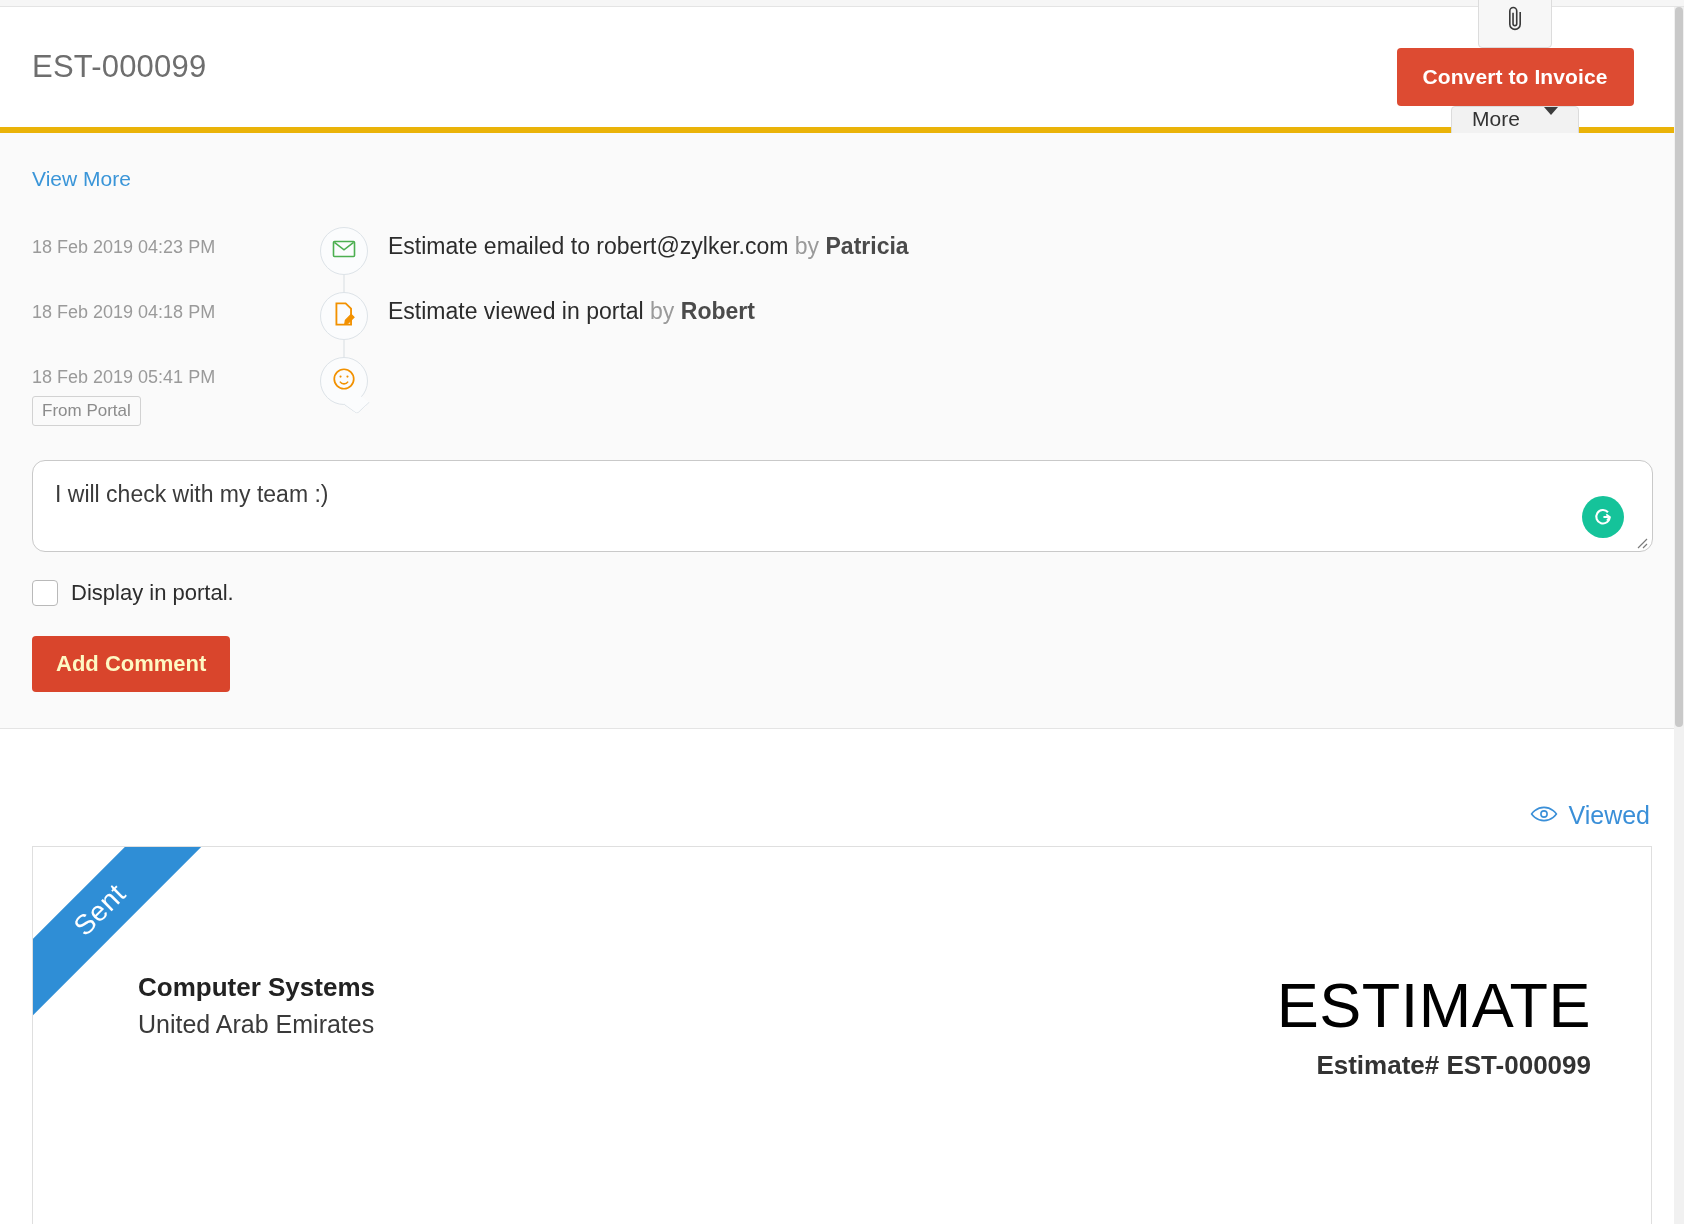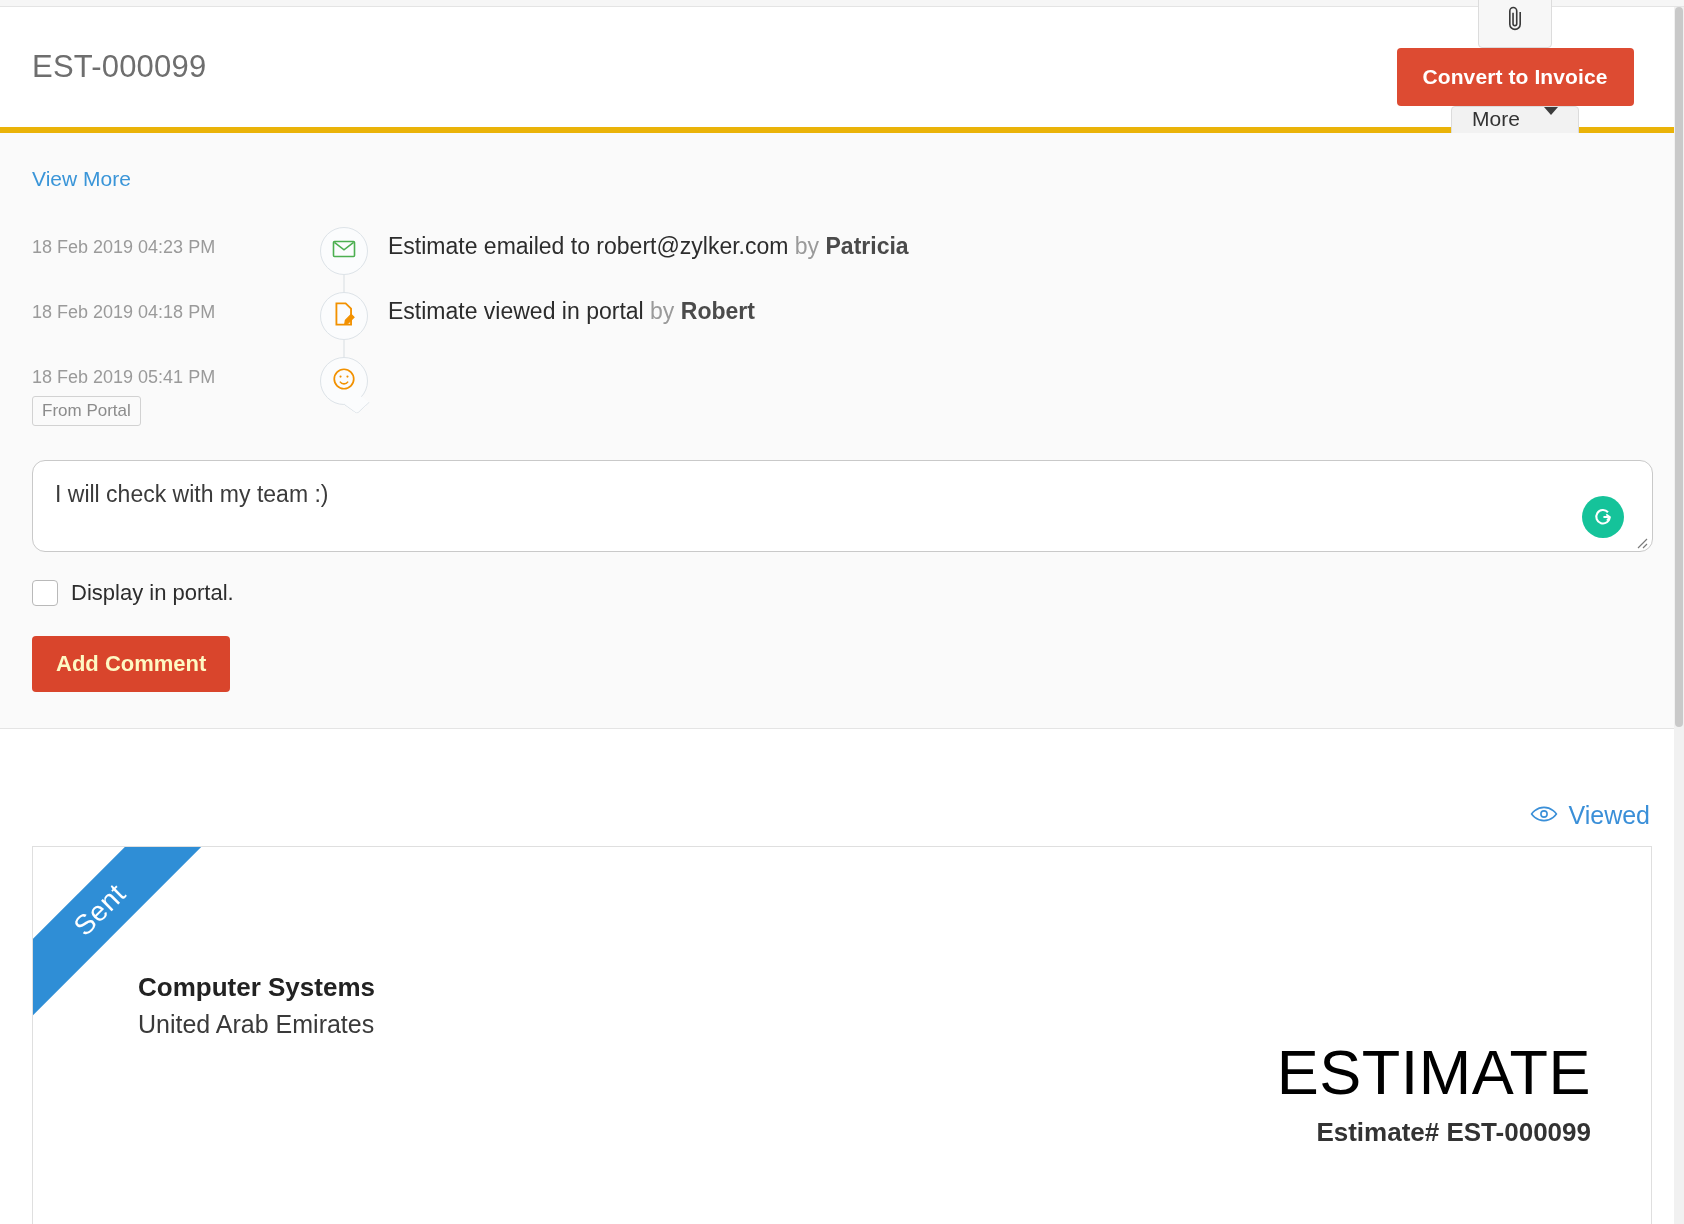--- a/index.html
+++ b/index.html
@@ -306,21 +306,21 @@
     height: 54px;
     background: #2f8ed6;
     transform: rotate(-45deg);
     display: flex;
     align-items: center;
     justify-content: center;
     color: #ffffff;
     font-size: 28px;
     letter-spacing: .5px;
   }
-  .est-body { padding: 125px 60px 0 105px; display: flex; flex-direction: column; }
+  .est-body { padding: 125px 60px 0 105px; display: flex; }
   .est-left {}
   .org-name { font-size: 26px; font-weight: 700; color: #222222; }
   .org-country { font-size: 25px; color: #3a3a3a; margin-top: 7px; }
   .est-right { margin-left: auto; text-align: right; }
   .est-word { font-size: 63px; color: #000000; font-weight: 400; line-height: 1.05; letter-spacing: .5px; }
   .est-number { font-size: 26px; font-weight: 700; color: #333333; margin-top: 12px; }
 
   
   .scrollbar {
     position: absolute;

